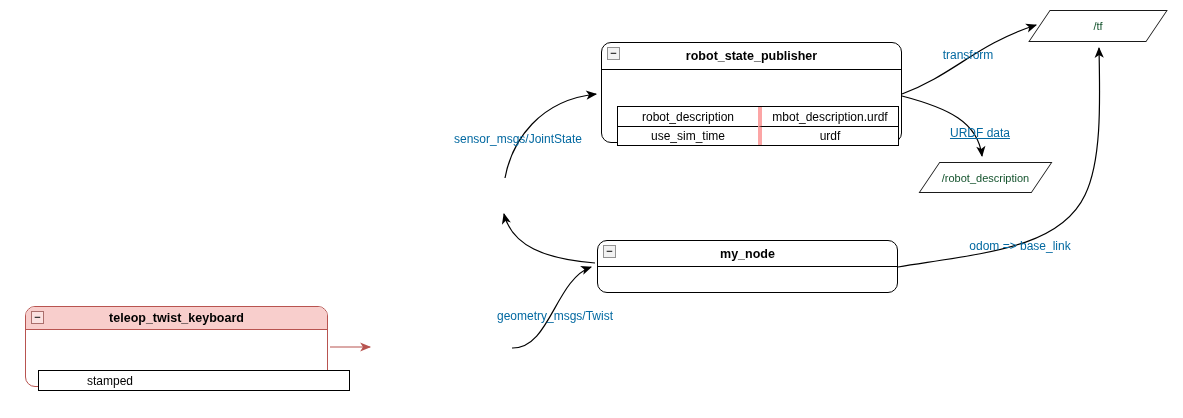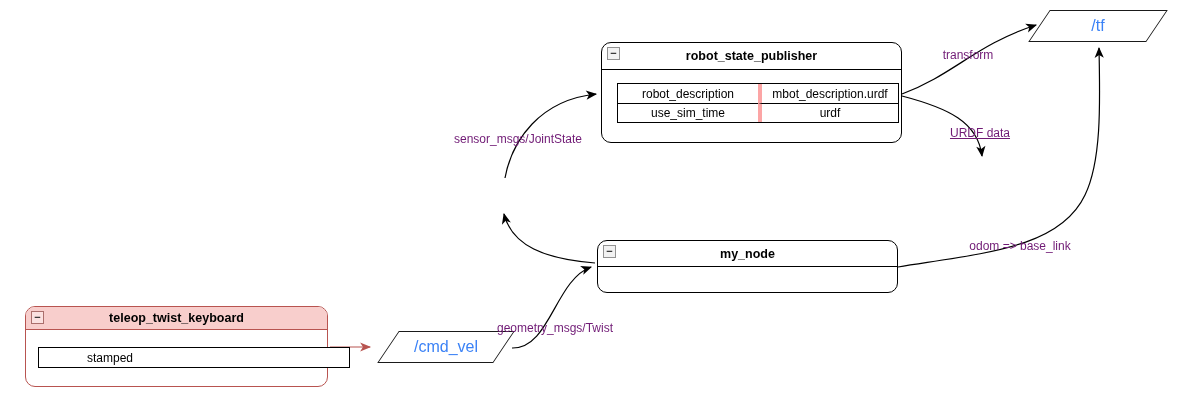--- a/index.html
+++ b/index.html
@@ -33,43 +33,43 @@
     font-size:11px;line-height:10px;text-align:center;color:#333;
     cursor:pointer;
   }
   .node.red{border-color:#b85450;}
   .node.red .node-header{background:#f8cecc;border-bottom-color:#b85450;}
   .node.red .collapse-btn{border-color:#ab6f6c;background:rgba(255,255,255,0.4);}
   .param-table{
     position:absolute;z-index:3;
     display:grid;background:#ffffff;
     border:1px solid #000000;
-    font-size:12px;color:#000;
+    font-size:12px;color:#000;margin-top:23px;
   }
   .param-table .cell{
     height:19px;display:flex;align-items:center;justify-content:center;
     box-sizing:border-box;white-space:nowrap;overflow:hidden;
   }
   .param-table .cell.c2{border-left:4px solid #fca5a5;}
   .param-table .cell.r2{border-top:1px solid #000;}
   .topic{position:absolute;z-index:2;}
   .topic .shape{
     position:absolute;top:0;bottom:0;left:11px;right:11px;
     background:#ffffff;border:1px solid #1a1a1a;
     transform:skewX(-34deg);
   }
   .topic .lbl{
     position:relative;width:100%;height:100%;
     display:flex;align-items:center;justify-content:center;
-    font-size:16px;color:#3b82f6;white-space:nowrap;
+    font-size:11px;color:#14532d;white-space:nowrap;
   }
   .edge-label{
     position:absolute;z-index:4;
     transform:translate(-50%,-50%);
-    font-size:12px;color:#701a75;white-space:nowrap;
+    font-size:12px;color:#0369a1;white-space:nowrap;
   }
 </style>
 </head>
 <body>
 
 <div id="canvas">
 
   <svg class="edges" width="1183" height="418" viewBox="0 0 1183 418">
     <defs>
       <marker id="arrBlack" viewBox="0 0 12 12" refX="10" refY="6" markerWidth="11" markerHeight="11" orient="auto-start-reverse">
@@ -116,26 +116,26 @@
   </div>
   <div class="param-table" style="left:38px;top:347px;grid-template-columns:142px 139px;gap:29px;">
     <div class="cell">stamped</div>
   </div>
 
   <div class="topic" style="left:1028px;top:10px;width:140px;height:32px;">
     <div class="shape"></div>
     <div class="lbl">/tf</div>
   </div>
 
+  <div class="topic" style="left:918px;top:162px;width:135px;height:31px;">
+    <div class="shape"></div>
+    <div class="lbl">/robot_description</div>
+  </div>
 
 
-  <div class="topic" style="left:377px;top:331px;width:138px;height:32px;">
-    <div class="shape"></div>
-    <div class="lbl">/cmd_vel</div>
-  </div>
 
   <div class="edge-label" style="left:518px;top:139px;">sensor_msgs/JointState</div>
   <div class="edge-label" style="left:968px;top:55px;">transform</div>
   <div class="edge-label" style="left:980px;top:133px;text-decoration:underline;">URDF data</div>
-  <div class="edge-label" style="left:555px;top:328px;">geometry_msgs/Twist</div>
+  <div class="edge-label" style="left:555px;top:316px;">geometry_msgs/Twist</div>
   <div class="edge-label" style="left:1020px;top:246px;">odom =&gt; base_link</div>
 
 </div>
 
 </body></html>

